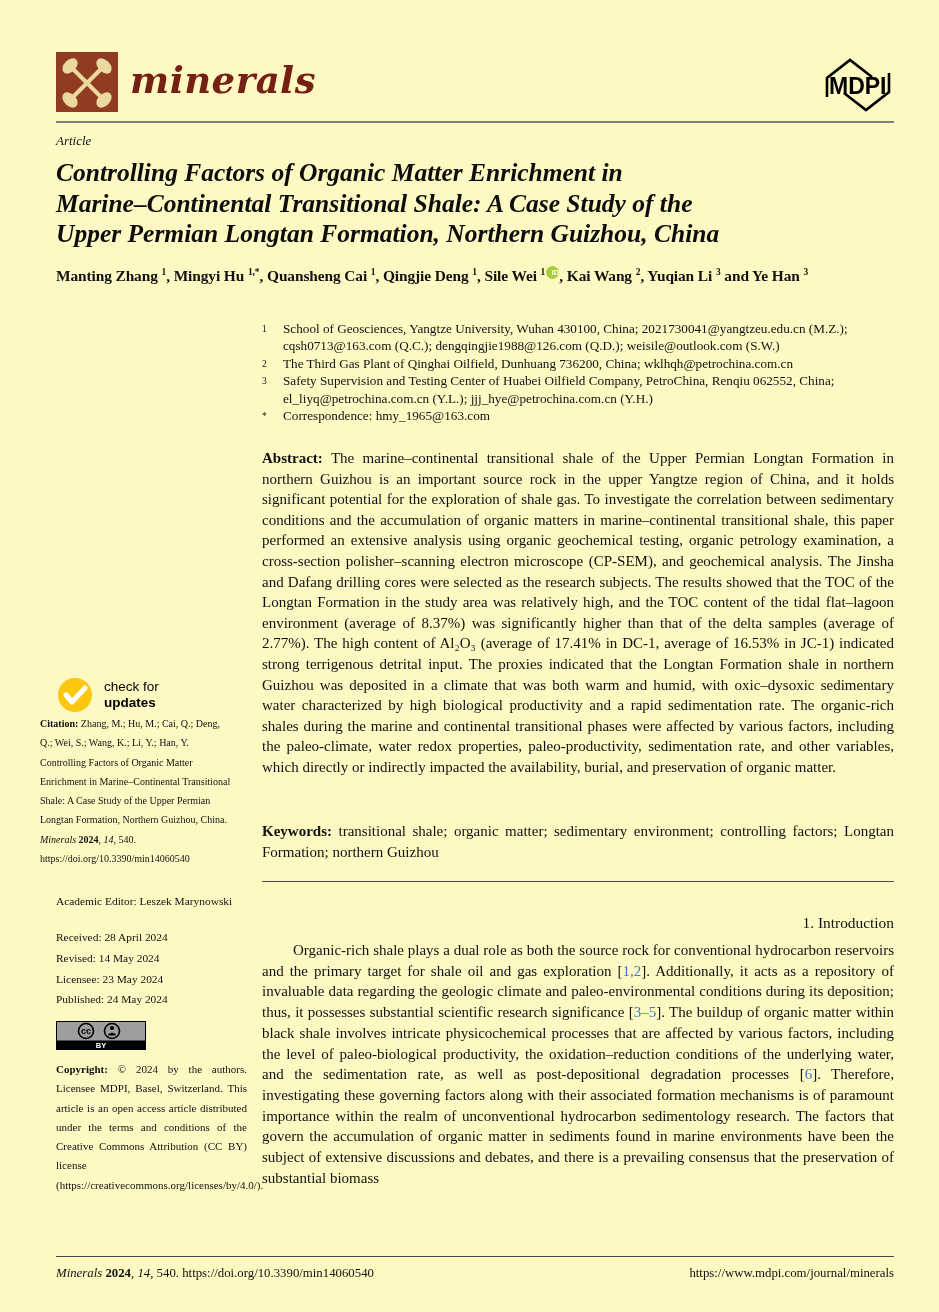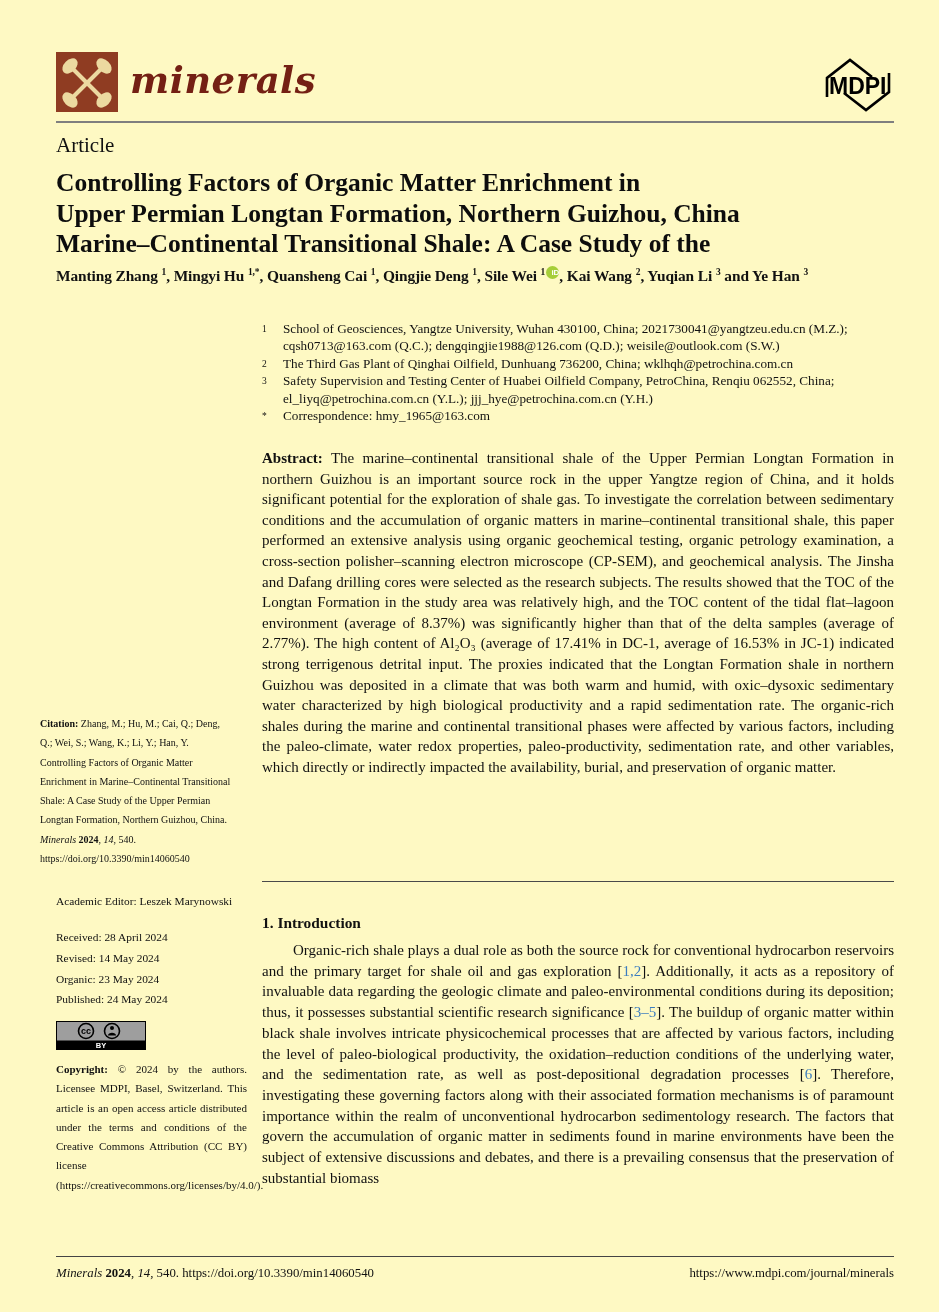--- a/index.html
+++ b/index.html
@@ -6,24 +6,24 @@
   .page{position:relative;width:939px;height:1312px;background:#fef9c3;margin:0 auto;
         font-family:"Liberation Serif",serif;color:#111;overflow:hidden;}
 
   
   .logo-box{position:absolute;left:56px;top:52px;width:62px;height:60px;background:#8f3c22;}
   .wordmark{position:absolute;left:130px;top:58px;font-family:"DejaVu Serif",serif;
             font-style:italic;font-weight:bold;font-size:37px;color:#742014;letter-spacing:.5px;}
   .mdpi-logo{position:absolute;left:820px;top:56px;}
   .header-rule{position:absolute;left:56px;top:121px;width:838px;height:2px;background:#7f7f7f;}
 
-  .article-type{position:absolute;left:56px;top:133px;font-size:21px;}
+  .article-type{position:absolute;left:56px;top:133px;font-style:italic;font-size:13px;}
 
-  .title{position:absolute;left:56px;top:168px;width:850px;font-weight:bold;
-         font-size:25.5px;line-height:30.6px;color:#0d0d0d;}
+  .title{position:absolute;left:56px;top:158px;width:850px;font-weight:bold;
+         font-size:25.5px;line-height:30.6px;color:#0d0d0d;font-style:italic;}
 
   .authors{position:absolute;left:56px;top:266px;width:860px;font-weight:bold;
            font-size:15.4px;white-space:nowrap;letter-spacing:-0.1px;}
   .authors sup{font-size:9.5px;}
   .orcid{display:inline-block;width:13px;height:13px;border-radius:50%;background:#a6ce39;
          color:#fff;font-family:"Liberation Sans",sans-serif;font-size:8px;font-weight:bold;
          text-align:right;line-height:13px;vertical-align:super;margin-left:1px;}
 
   
   .affils{position:absolute;left:262px;top:320px;width:634px;font-size:13.2px;line-height:17.4px;}
@@ -33,21 +33,21 @@
 
   
   .abstract{position:absolute;left:262px;top:448px;width:632px;font-size:15px;
             line-height:20.6px;text-align:justify;}
   .keywords{position:absolute;left:262px;top:821px;width:632px;font-size:15px;
             line-height:20.6px;text-align:justify;}
   .run-label{font-weight:bold;}
   .kw-rule{position:absolute;left:262px;top:881px;width:632px;height:1px;background:#4a4a4a;}
 
   
-  .intro-heading{position:absolute;left:262px;top:914px;width:632px;font-weight:bold;font-size:15.4px;}
+  .intro-heading{position:absolute;left:262px;top:914px;width:632px;font-weight:normal;font-size:15.4px;text-align:right;}
   .intro-para{position:absolute;left:262px;top:940px;width:632px;font-size:15px;
               line-height:20.7px;text-align:justify;text-indent:31px;}
   .ref-link{color:#3c7dbf;}
 
   
   .check-badge{position:absolute;left:56px;top:676px;width:150px;height:40px;cursor:pointer;}
   .check-text{position:absolute;left:48px;top:3px;font-family:"Liberation Sans",sans-serif;
               font-size:13.5px;line-height:15.5px;color:#000;}
   .check-text .b{font-weight:bold;}
   .citation-block{position:absolute;left:40px;top:714px;width:191px;font-size:10px;line-height:19.3px;}
@@ -89,22 +89,22 @@
       <path d="M7 41 L7 22 L30 4 L52 21" fill="none" stroke="#000" stroke-width="2.6"></path>
       <path d="M69 17 L69 36 L46 54 L24 37" fill="none" stroke="#000" stroke-width="2.6"></path>
       <text x="9" y="38" font-family="Liberation Sans, sans-serif" font-weight="bold" font-size="23" fill="#000">MDPI</text>
     </svg>
   </div>
   <div class="header-rule"></div>
 
   <div class="article-type">Article</div>
   <div class="title">
     <div>Controlling Factors of Organic Matter Enrichment in</div>
+    <div>Marine–Continental Transitional Shale: A Case Study of the</div>
     <div>Upper Permian Longtan Formation, Northern Guizhou, China</div>
-    <div>Marine–Continental Transitional Shale: A Case Study of the</div>
   </div>
 
   <div class="authors">
     <span><span>Manting Zhang</span>&nbsp;<sup>1</sup><span>, </span></span><span><span>Mingyi Hu</span>&nbsp;<sup>1,*</sup><span>, </span></span><span><span>Quansheng Cai</span>&nbsp;<sup>1</sup><span>, </span></span><span><span>Qingjie Deng</span>&nbsp;<sup>1</sup><span>, </span></span><span><span>Sile Wei</span>&nbsp;<sup>1</sup><span class="orcid">iD</span><span>, </span></span><span><span>Kai Wang</span>&nbsp;<sup>2</sup><span>, </span></span><span><span>Yuqian Li</span>&nbsp;<sup>3</sup><span> and </span></span><span><span>Ye Han</span>&nbsp;<sup>3</sup></span>
   </div>
 
   <div class="affils">
     <div class="affil-row">
       <div class="affil-marker">1</div>
       <div class="affil-text">School of Geosciences, Yangtze University, Wuhan 430100, China; 2021730041@yangtzeu.edu.cn (M.Z.); cqsh0713@163.com (Q.C.); dengqingjie1988@126.com (Q.D.); weisile@outlook.com (S.W.)</div>
@@ -120,40 +120,53 @@
     <div class="affil-row">
       <div class="affil-marker">*</div>
       <div class="affil-text">Correspondence: hmy_1965@163.com</div>
     </div>
   </div>
 
   <div class="abstract">
     <span class="run-label">Abstract:</span><span> The marine–continental transitional shale of the Upper Permian Longtan Formation in northern Guizhou is an important source rock in the upper Yangtze region of China, and it holds significant potential for the exploration of shale gas. To investigate the correlation between sedimentary conditions and the accumulation of organic matters in marine–continental transitional shale, this paper performed an extensive analysis using organic geochemical testing, organic petrology examination, a cross-section polisher–scanning electron microscope (CP-SEM), and geochemical analysis. The Jinsha and Dafang drilling cores were selected as the research subjects. The results showed that the TOC of the Longtan Formation in the study area was relatively high, and the TOC content of the tidal flat–lagoon environment (average of 8.37%) was significantly higher than that of the delta samples (average of 2.77%). The high content of Al₂O₃ (average of 17.41% in DC-1, average of 16.53% in JC-1) indicated strong terrigenous detrital input. The proxies indicated that the Longtan Formation shale in northern Guizhou was deposited in a climate that was both warm and humid, with oxic–dysoxic sedimentary water characterized by high biological productivity and a rapid sedimentation rate. The organic-rich shales during the marine and continental transitional phases were affected by various factors, including the paleo-climate, water redox properties, paleo-productivity, sedimentation rate, and other variables, which directly or indirectly impacted the availability, burial, and preservation of organic matter.</span>
   </div>
 
+  <div class="keywords">
+    <span class="run-label">Keywords:</span><span> transitional shale; organic matter; sedimentary environment; controlling factors; Longtan Formation; northern Guizhou</span>
+  </div>
   <div class="kw-rule"></div>
 
   <div class="intro-heading">1. Introduction</div>
   <div class="intro-para">
     <span>Organic-rich shale plays a dual role as both the source rock for conventional hydrocarbon reservoirs and the primary target for shale oil and gas exploration [</span><span class="ref-link">1,2</span><span>]. Additionally, it acts as a repository of invaluable data regarding the geologic climate and paleo-environmental conditions during its deposition; thus, it possesses substantial scientific research significance [</span><span class="ref-link">3–5</span><span>]. The buildup of organic matter within black shale involves intricate physicochemical processes that are affected by various factors, including the level of paleo-biological productivity, the oxidation–reduction conditions of the underlying water, and the sedimentation rate, as well as post-depositional degradation processes [</span><span class="ref-link">6</span><span>]. Therefore, investigating these governing factors along with their associated formation mechanisms is of paramount importance within the realm of unconventional hydrocarbon sedimentology research. The factors that govern the accumulation of organic matter in sediments found in marine environments have been the subject of extensive discussions and debates, and there is a prevailing consensus that the preservation of substantial biomass</span>
   </div>
 
+  <div class="check-badge">
+    <svg width="40" height="40" viewBox="0 0 40 40">
+      <circle cx="19" cy="19" r="17" fill="#fdc70f"></circle>
+      <path d="M10 19 L16 26 L29 12" fill="none" stroke="#fff" stroke-width="5" stroke-linecap="round" stroke-linejoin="round"></path>
+    </svg>
+    <div class="check-text">
+      <div>check for</div>
+      <div class="b">updates</div>
+    </div>
+  </div>
 
   <div class="citation-block">
     <span class="bold">Citation: </span><span>Zhang, M.; Hu, M.; Cai, Q.; Deng, Q.; Wei, S.; Wang, K.; Li, Y.; Han, Y. Controlling Factors of Organic Matter Enrichment in Marine–Continental Transitional Shale: A Case Study of the Upper Permian Longtan Formation, Northern Guizhou, China. </span><span class="ital">Minerals</span><span> </span><span class="bold">2024</span><span>, </span><span class="ital">14</span><span>, 540. https://doi.org/10.3390/min14060540</span>
   </div>
 
   <div class="acad-editor">
     <span>Academic Editor: </span><span>Leszek Marynowski</span>
   </div>
 
   <div class="dates">
     <div><span>Received: </span><span>28 April 2024</span></div>
     <div><span>Revised: </span><span>14 May 2024</span></div>
-    <div><span>Organic: </span><span>23 May 2024</span></div>
+    <div><span>Licensee: </span><span>23 May 2024</span></div>
     <div><span>Published: </span><span>24 May 2024</span></div>
   </div>
 
   <div class="cc-badge">
     <svg width="90" height="29" viewBox="0 0 90 29">
       <rect x="0.5" y="0.5" width="89" height="28" fill="#9e9e9e" stroke="#000"></rect>
       <rect x="0.5" y="19.5" width="89" height="9" fill="#000"></rect>
       <circle cx="30" cy="10" r="7.5" fill="none" stroke="#000" stroke-width="1.6"></circle>
       <text x="30" y="13.2" text-anchor="middle" font-family="Liberation Sans, sans-serif" font-weight="bold" font-size="9" fill="#000">cc</text>
       <circle cx="56" cy="10" r="7.5" fill="none" stroke="#000" stroke-width="1.6"></circle>

